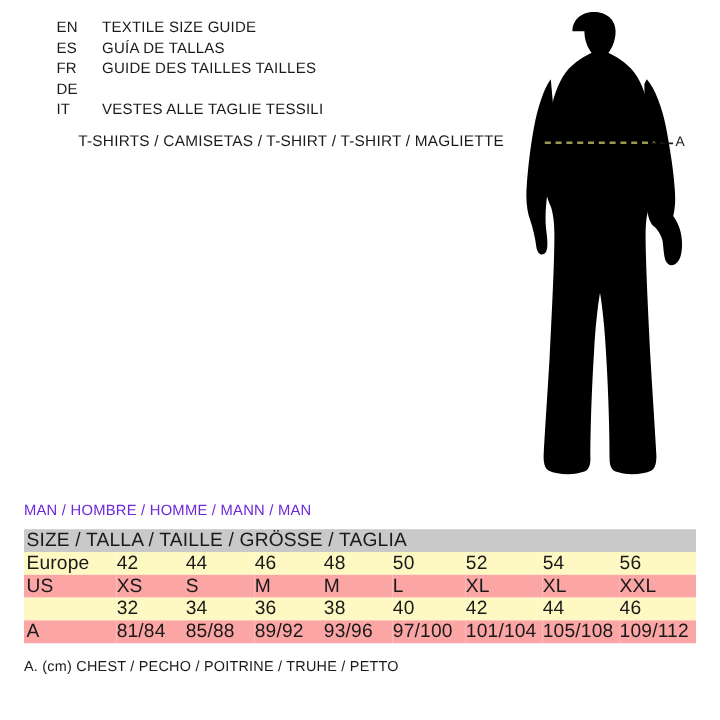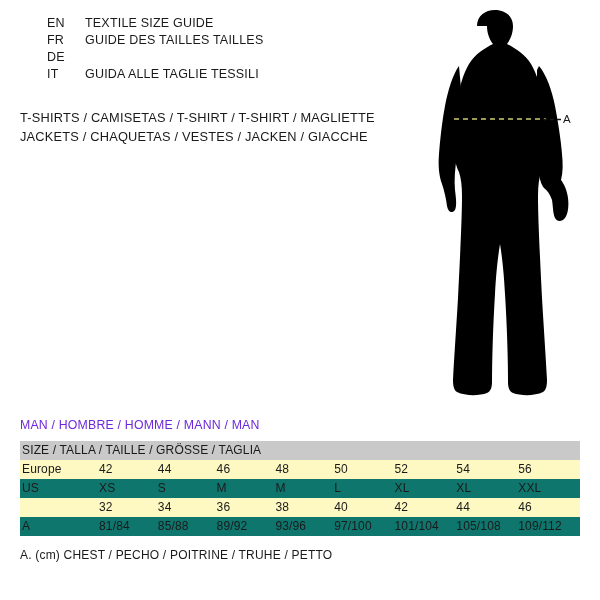--- a/index.html
+++ b/index.html
@@ -44,20 +44,21 @@
   .lang-text {
     color: #1a1a1a;
   }
 
   
   .category-block {
     position: absolute;
     left: 20px;
     top: 110px;
     width: 400px;
+    text-align: right;
   }
   .category-line {
     font-size: 12.8px;
     letter-spacing: 0.2px;
     height: 19px;
     color: #1a1a1a;
   }
 
   
   .figure-wrap {
@@ -94,40 +95,40 @@
     font-size: 12.3px;
     letter-spacing: 0.2px;
     color: #6d28d9;
   }
   table.size-table {
     position: absolute;
     left: 20px;
     top: 441px;
     width: 560px;
     border-collapse: collapse;
-    font-size: 12px;
+    font-size: 16px;
     color: #1a1a1a;
   }
   table.size-table th,
   table.size-table td {
     padding: 0;
     height: 19px;
     line-height: 19px;
     text-align: left;
     font-weight: normal;
     letter-spacing: 0.15px;
   }
   .hdr-row th {
     background: #c9c9c9;
   }
   .row-shaded td {
     background: #fef9c3;
   }
   .row-plain td {
-    background: #0f766e;
+    background: #fca5a5;
     margin-left: 40px;
   }
   .col-label { width: 88px; padding-left: 2px !important; }
   .col-v { width: 67px; }
 
   .footnote {
     position: absolute;
     left: 20px;
     top: 548px;
     font-size: 12px;
@@ -139,35 +140,38 @@
 <body>
 
 <div class="page">
 
   <div class="lang-block">
     <div class="lang-row">
       <span class="lang-code">EN</span>
       <span class="lang-text">TEXTILE SIZE GUIDE</span>
     </div>
     <div class="lang-row">
+      <span class="lang-code">ES</span>
+      <span class="lang-text">GUÍA DE TALLAS</span>
+    </div>
+    <div class="lang-row">
       <span class="lang-code">FR</span>
       <span class="lang-text">GUIDE DES TAILLES TAILLES</span>
     </div>
     <div class="lang-row">
       <span class="lang-code">DE</span>
     </div>
     <div class="lang-row">
       <span class="lang-code">IT</span>
-      <span class="lang-text">GUIDA ALLE TAGLIE TESSILI</span>
+      <span class="lang-text">VESTES ALLE TAGLIE TESSILI</span>
     </div>
   </div>
 
   <div class="category-block">
     <div class="category-line">T-SHIRTS / CAMISETAS / T-SHIRT / T-SHIRT / MAGLIETTE</div>
-    <div class="category-line">JACKETS / CHAQUETAS / VESTES / JACKEN / GIACCHE</div>
   </div>
 
   <div class="figure-wrap">
     <svg class="figure-svg" width="185" height="395" viewBox="0 0 185 395">
       <path fill="#000000" d="
         M 62,18
         C 62,8 70,2 80,2
         C 90,2 98,8 98,18
         C 98,26 95,32 92,36
         C 100,40 110,46 116,56

